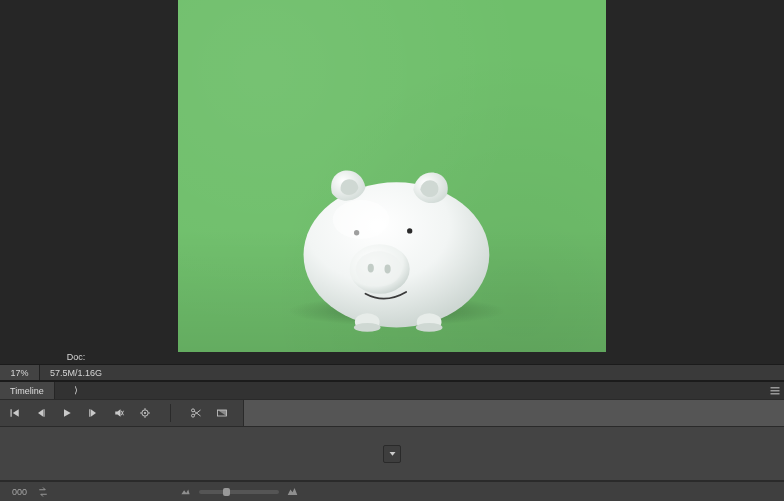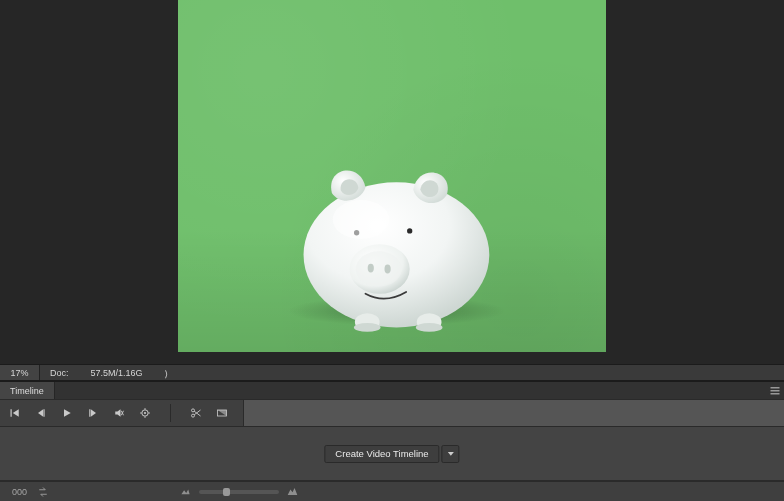--- a/index.html
+++ b/index.html
@@ -14,21 +14,21 @@
       radial-gradient(circle at 20% 20%, rgba(255,255,255,0.05), transparent 60%),
       radial-gradient(circle at 80% 85%, rgba(0,0,0,0.06), transparent 55%);
   }
   .surface-shadow { position:absolute; left:50%; transform:translateX(-50%); bottom:0; width:100%; height:35%; background:linear-gradient(to top, rgba(0,0,0,0.10), rgba(0,0,0,0)); }
   .pig-shadow { position:absolute; left:50%; transform:translateX(-48%); bottom:26px; width:220px; height:30px; border-radius:50%; background:radial-gradient(ellipse at center, rgba(0,0,0,0.28), rgba(0,0,0,0) 70%); }
 
   .pig-svg { position:absolute; left:50%; transform:translateX(-50%); bottom:18px; width:230px; height:auto; }
 
   .status-bar { height: 17px; background: #3a3a3a; border-top: 1px solid #1b1b1b; border-bottom: 1px solid #1b1b1b; display:flex; align-items:center; font-size: 9px; color:#d6d6d6; }
   .status-zoom { width: 40px; text-align:center; border-right:1px solid #222; height:100%; display:flex; align-items:center; justify-content:center; background:#434343; }
-  .status-doc { padding:0 10px; display:flex; align-items:center; gap:22px; }
+  .status-doc { padding:0 10px; display:flex; align-items:center; gap:6px;flex-direction:column; }
 
   .panel-tabs { height: 18px; background: #323232; display:flex; align-items:stretch; border-top:1px solid #1b1b1b;gap:44px; }
   .tab { padding:0 10px; display:flex; align-items:center; font-size:9px; color:#ddd; background:#454545; border-right:1px solid #262626; }
   .tabs-spacer { flex:1; }
   .panel-menu { width:18px; display:flex; align-items:center; justify-content:center; color:#bbb; }
 
   .timeline-toolbar { height: 28px; background: #3f3f3f; border-top:1px solid #2a2a2a; border-bottom:1px solid #2a2a2a; display:flex; align-items:center; }
   .tl-left { display:flex; align-items:center; padding-left:8px; gap:12px; }
   .icon-btn { width:14px; height:14px; display:flex; align-items:center; justify-content:center; color:#c9c9c9; cursor: default; }
   .icon-btn svg { width:12px; height:12px; fill:currentColor; }
@@ -184,21 +184,20 @@
           <rect x="2" y="4" width="12" height="8" fill="none" stroke="#c9c9c9" stroke-width="1.1"></rect>
           <polygon points="2,4 14,12 14,4" fill="#c9c9c9" opacity="0.55"></polygon>
         </svg>
       </span>
   </div>
   <div class="tl-track-area"></div>
 </div>
 
 <div class="timeline-body">
   <div class="create-group">
-    <div class="create-btn">Create Video Timeline</div>
     <div class="create-dd">
       <svg viewBox="0 0 12 12" width="9" height="9">
           <polygon points="2,4 10,4 6,9" fill="#ccc"></polygon>
         </svg>
     </div>
   </div>
 </div>
 
 <div class="timeline-footer">
   <div class="tf-left">

